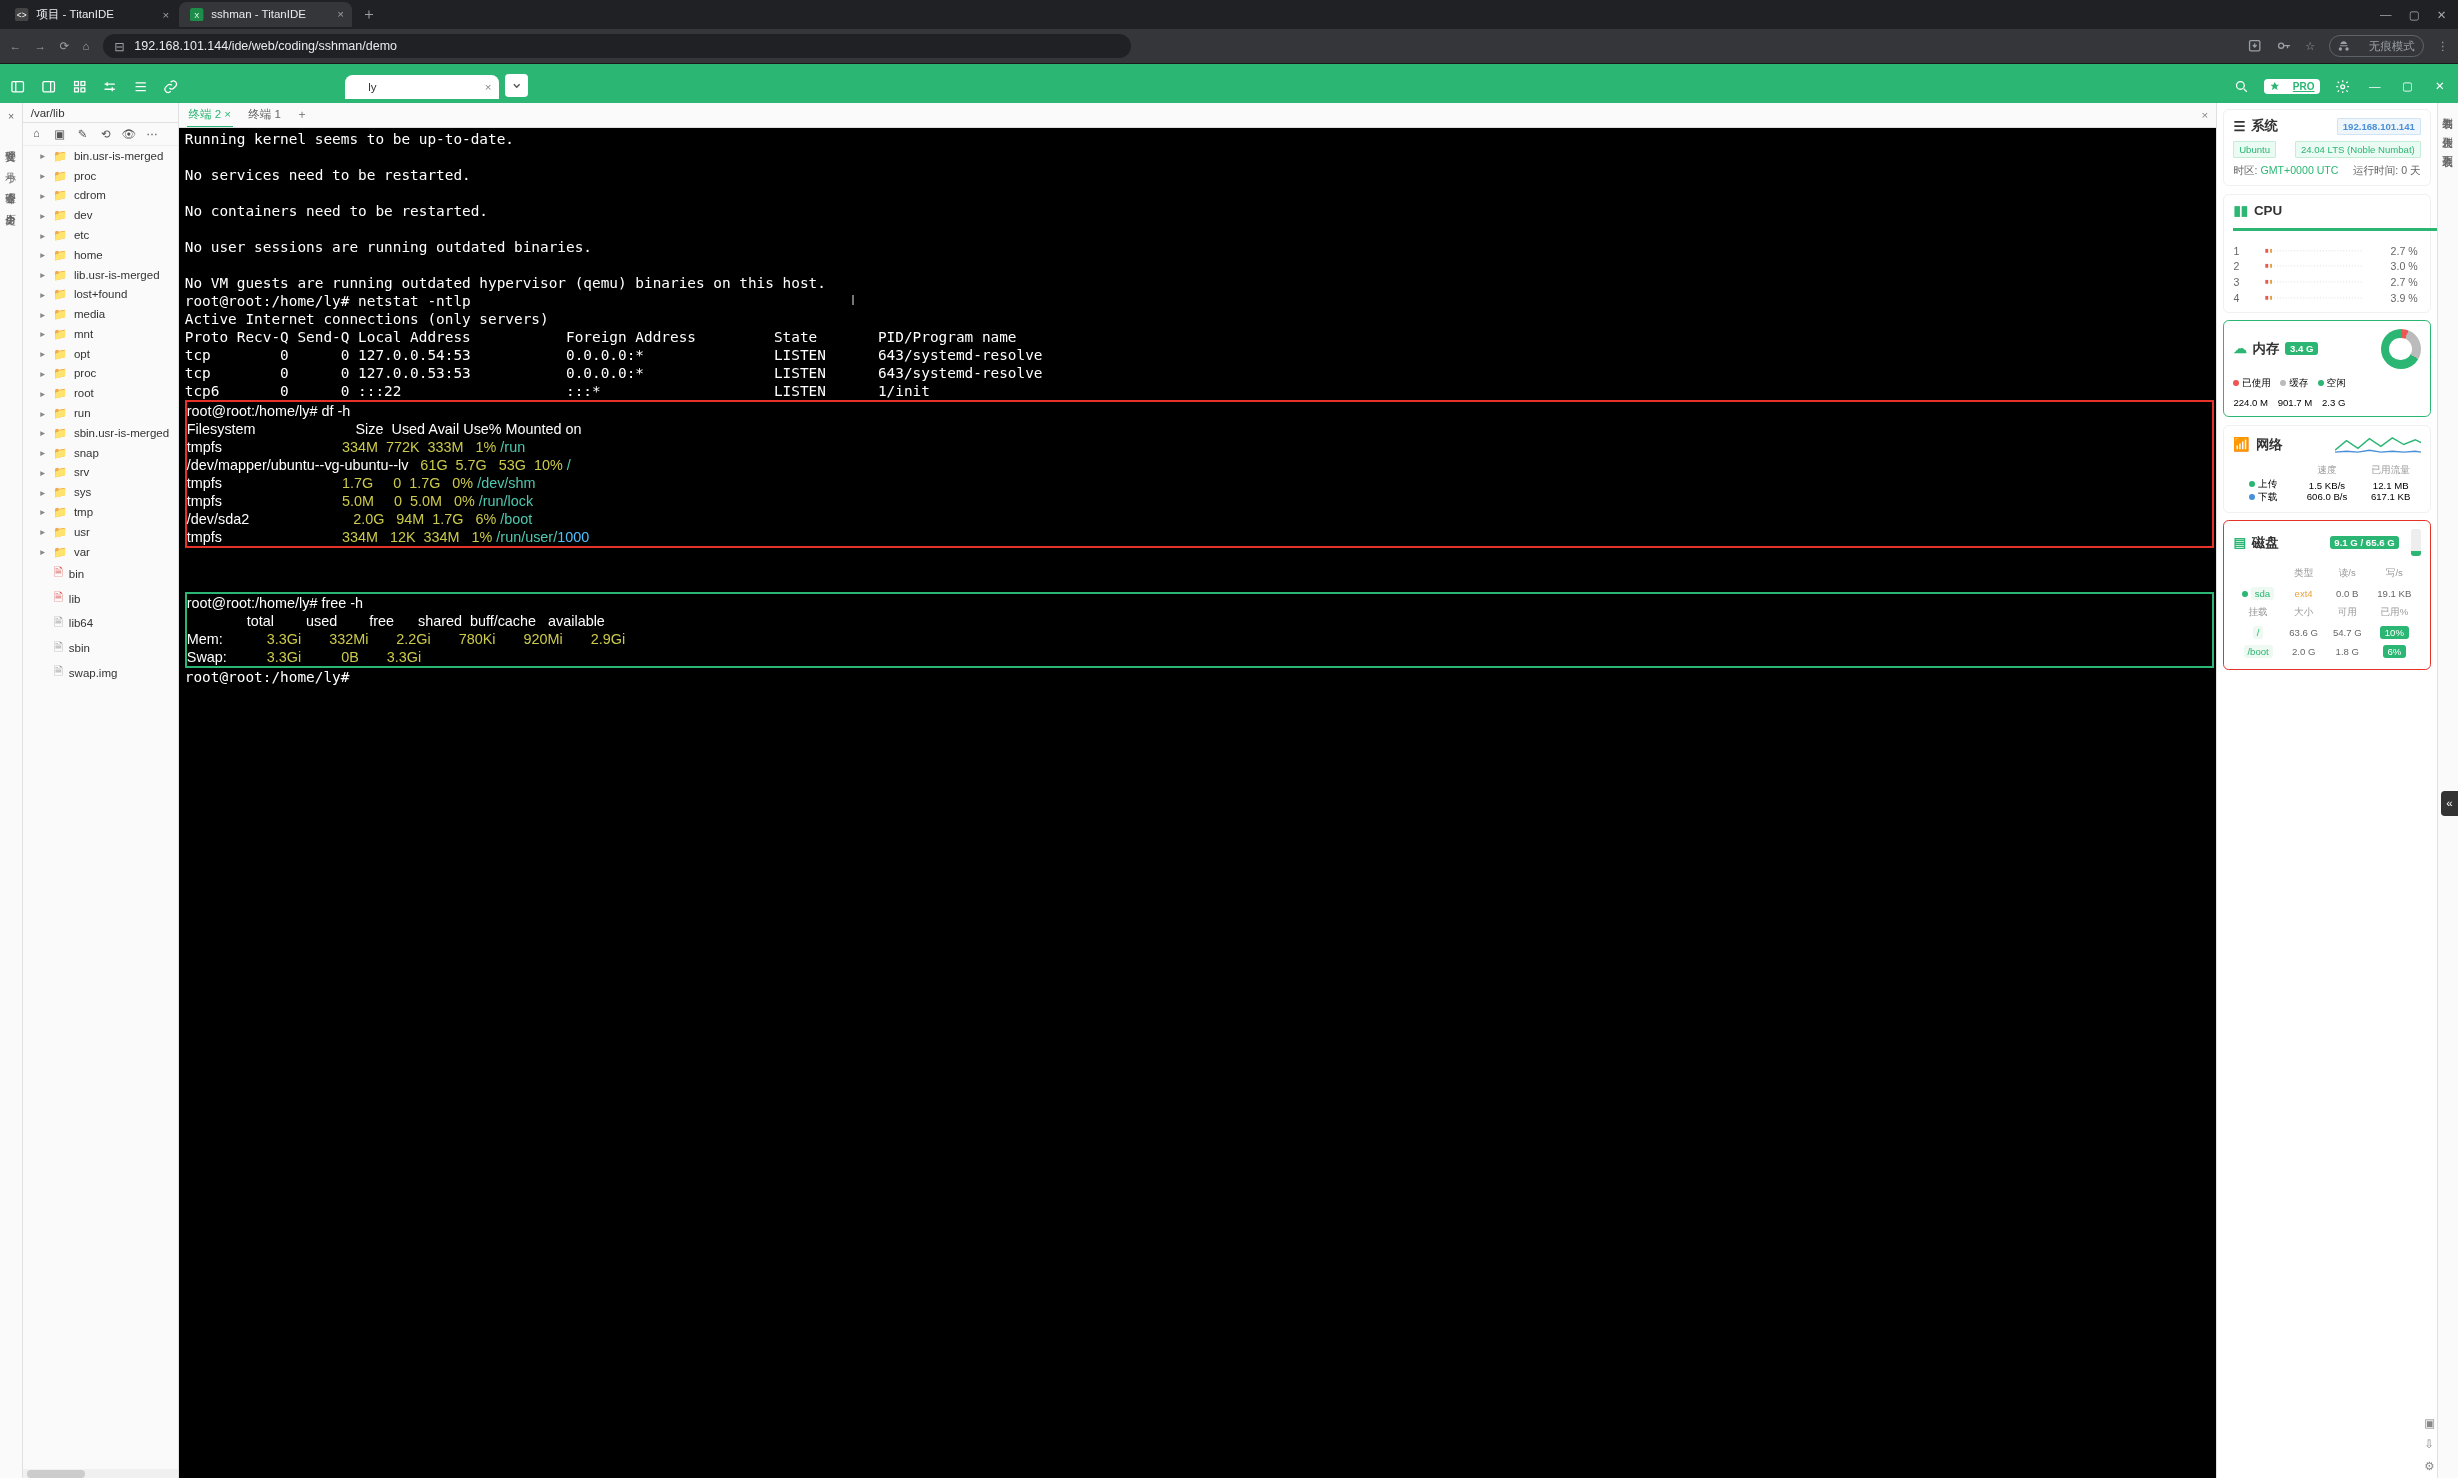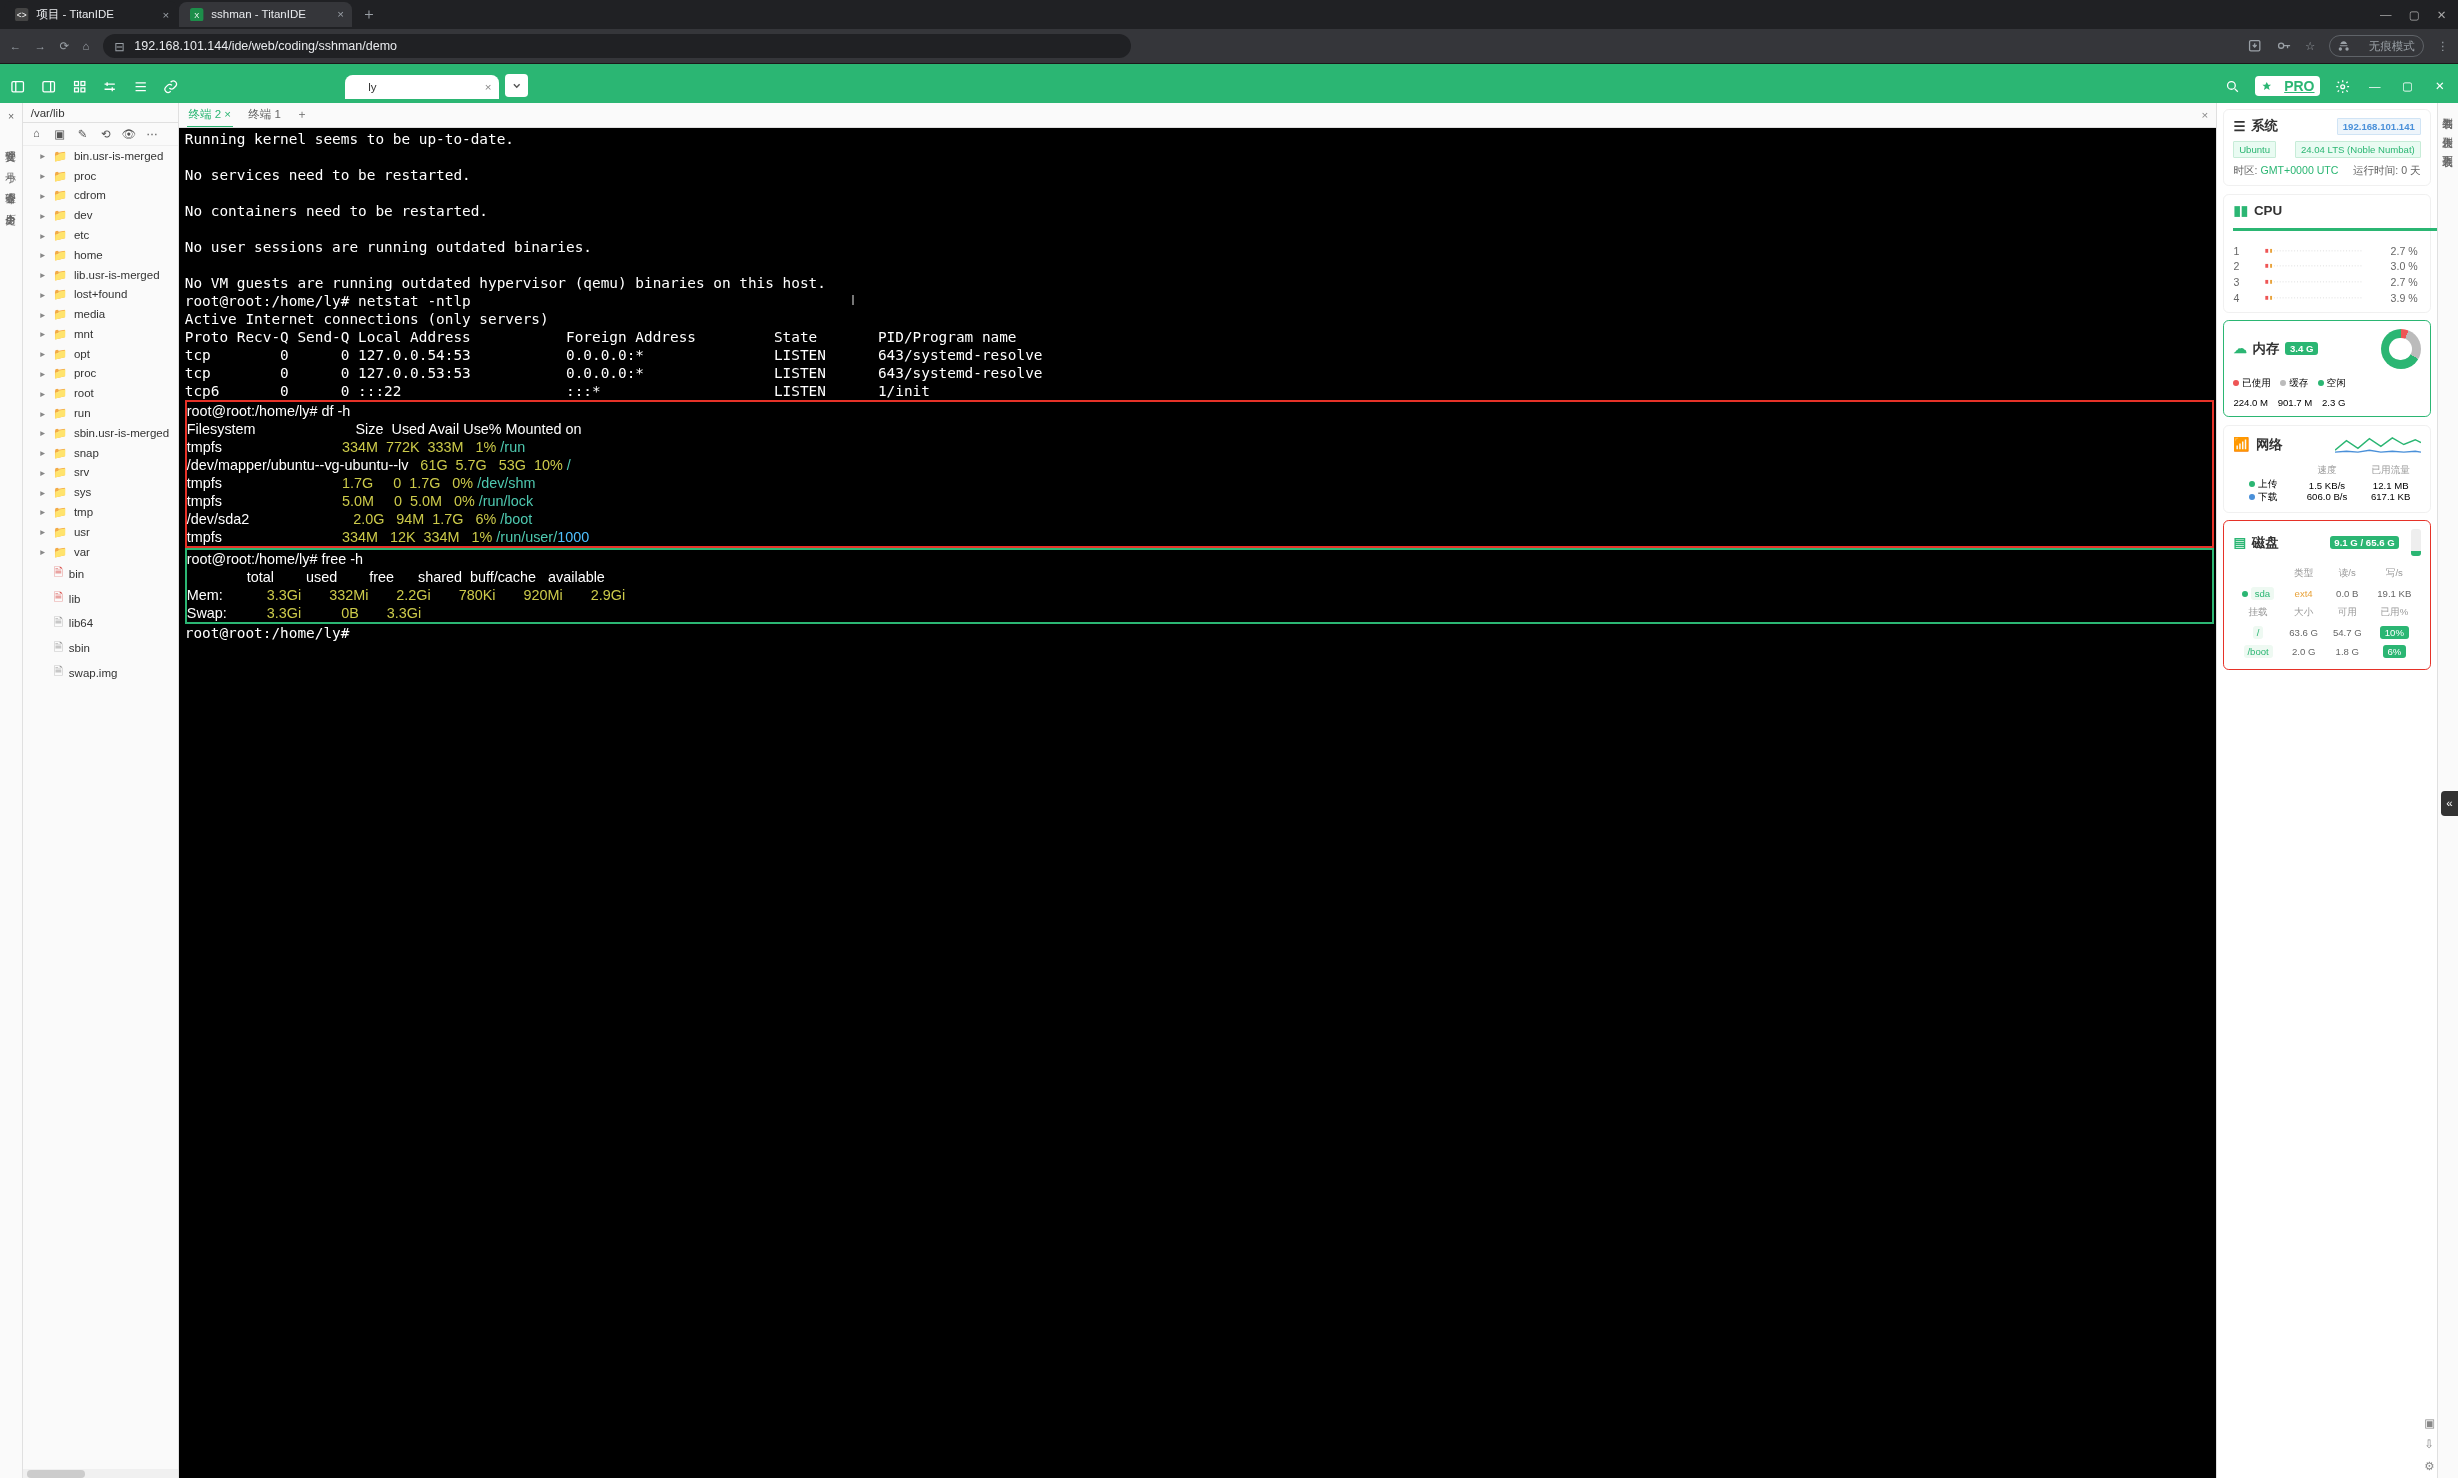--- a/index.html
+++ b/index.html
@@ -21,21 +21,21 @@
 
 
 .app-bar-wrap { background: #2bb673; padding: 5.8px 0 0 0; }
 .app-bar { height: 33px; background: #2bb673; display: flex; align-items: center; padding: 0 7.7px; gap: 9.6px; }
 .app-icon-btn { width: 21px; height: 21px; display: flex; align-items: center; justify-content: center; color: #fff; cursor: pointer; }
 .file-tab-row { display: flex; align-items: flex-end; margin-left: 154px; }
 .file-tab { background: #fff; color: #333; border-radius: 7.7px 7.7px 0 0; padding: 5.8px 27px 5.8px 23px; display: flex; align-items: center; gap: 7.7px; position: relative; min-width: 154px; }
 .file-tab .close-x { position: absolute; right: 7.7px; color: #888; }
 .chevron-btn { width: 23px; height: 23px; background: #fff; margin-left: 5.8px; border-radius: 3.8px; display: flex; align-items: center; justify-content: center; color: #555; margin-bottom: 1.9px; }
 .app-right { margin-left: auto; display: flex; align-items: center; gap: 11.5px; color: #fff; }
-.pro-badge { background: #fff; color: #2bb673; font-weight: 700; border-radius: 3.8px; padding: 1.9px 5.8px; font-size: 14px; display: flex; align-items: center; gap: 12px; text-decoration: underline; }
+.pro-badge { background: #fff; color: #2bb673; font-weight: 700; border-radius: 3.8px; padding: 1.9px 5.8px; font-size: 10px; display: flex; align-items: center; gap: 12px; text-decoration: underline; }
 
 
 .main { display: flex; height: calc(100vh - 102px); background: #fafafa; position: relative; }
 .side-rail { width: 23px; background: #fafafa; border-right: 1px solid #e0e0e0; display: flex; flex-direction: column; align-items: center; gap: 21px; padding-top: 7.7px; color: #666; }
 .side-rail span { writing-mode: vertical-rl; font-size: 10.6px; }
 .side-rail .x { writing-mode: horizontal-tb; }
 
 
 .filetree { width: 156px; background: #fafafa; border-right: 1px solid #e0e0e0; display: flex; flex-direction: column; }
 .ft-path { padding: 3.8px 7.7px; font-size: 11.5px; color: #333; border-bottom: 1px solid #e0e0e0; }
@@ -54,21 +54,21 @@
 .center { flex: 1; display: flex; flex-direction: column; background: #000; position: relative; }
 .term-tabs { background: #fafafa; color: #666; display: flex; align-items: center; padding: 0 7.7px; gap: 13.4px; font-size: 11.5px; height: 25px; border-bottom: 1px solid #e0e0e0; }
 .term-tab { padding: 3.8px 1.9px; cursor: pointer; }
 .term-tab.active { color: #2bb673; border-bottom: 1.9px solid #2bb673; }
 .term-close { margin-left: auto; color: #888; cursor: pointer; }
 .terminal { flex: 1; background: #000; color: #fff; font-family: "Consolas", "Menlo", monospace; font-size: 14.4px; line-height: 18px; padding: 1.9px 1.9px 1.9px 5.8px; white-space: pre; overflow: hidden; }
 .terminal .y { color: #ccca4a; }
 .terminal .c { color: #4ec9b0; }
 .terminal .b { color: #4fc1ff; }
 .box-red { border: 2.9px solid #e63228; }
-.box-green { border: 2.9px solid #2bb673; }
+.box-green { border: 2.9px solid #2bb673; margin-top: 44px; }
 .cursor-i { color: #aaa; }
 
 
 .info-panel { width: 221px; background: #fff; border-left: 1px solid #e0e0e0; padding: 5.8px; display: flex; flex-direction: column; gap: 7.7px; overflow-y: auto; position: relative; }
 .card { background: #fff; border: 1px solid #f0f0f0; border-radius: 5.8px; padding: 7.7px 9.6px; }
 .card h3 { font-size: 13.4px; font-weight: 600; display: flex; align-items: center; gap: 5.8px; color: #333; }
 .chip { background: #e9fbf2; color: #2bb673; font-size: 9.6px; padding: 1.9px 4.8px; border-radius: 1px; border: 1px solid #c7ecd8; }
 .chip-blue { background: #eef5fb; color: #4a90d9; border-color: #d0e4f5; }
 .row-flex { display: flex; justify-content: space-between; align-items: center; font-size: 10.6px; color: #666; margin-top: 5.8px; }
 .cpu-bar-row { display: flex; align-items: center; gap: 5.8px; font-size: 10.6px; color: #666; margin-top: 3.8px; }

